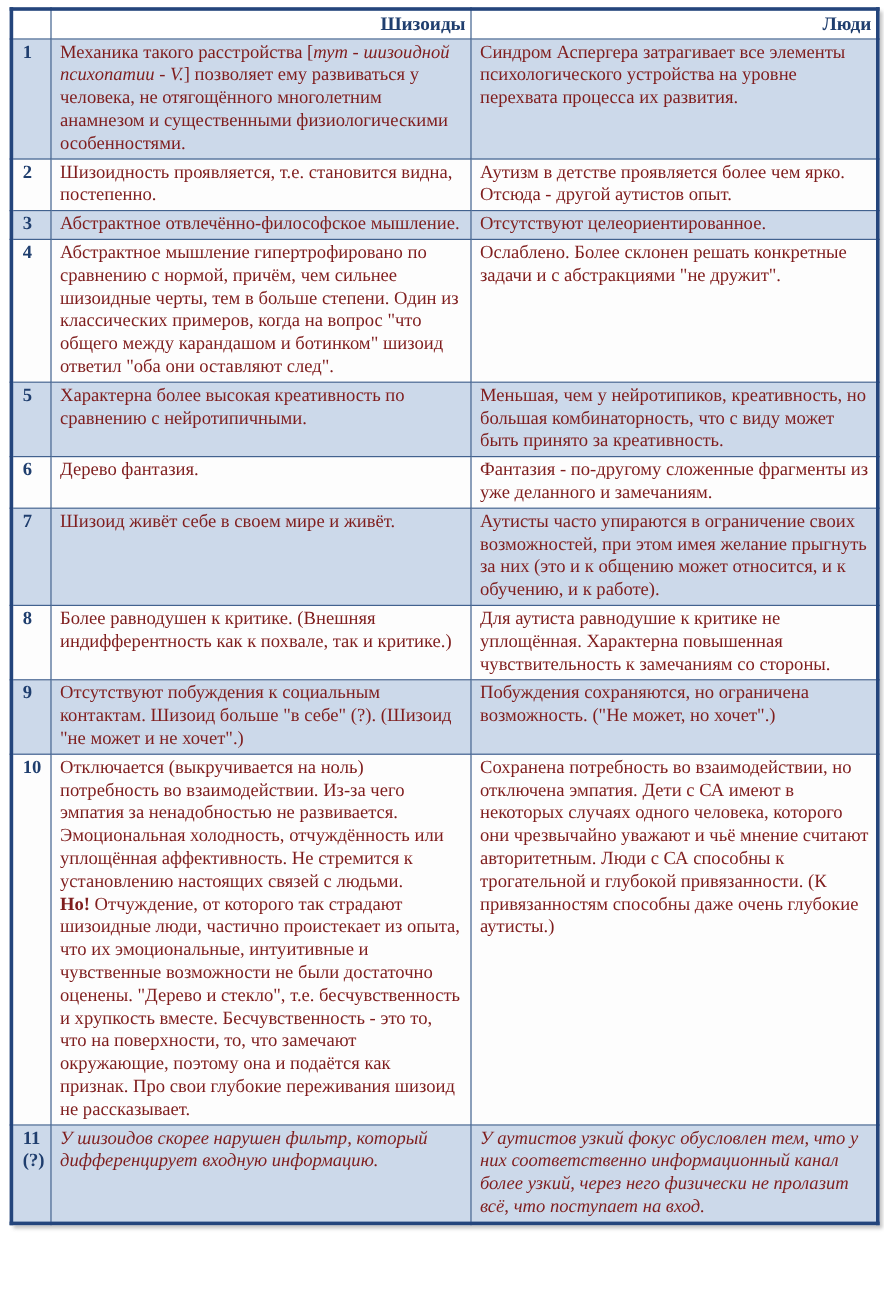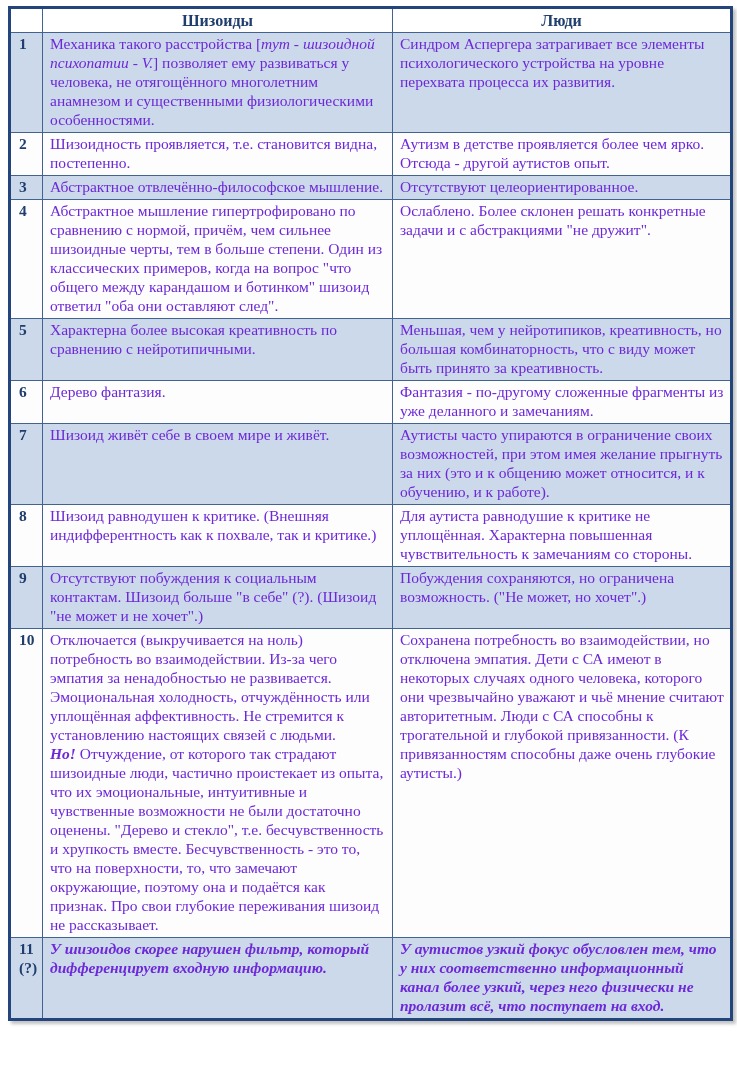--- a/index.html
+++ b/index.html
@@ -27,45 +27,45 @@
   table.cmp col.c-left  { width: 350px; }
   table.cmp col.c-right { width: 339px; }
   table.cmp th {
     border: 1.5px solid #42628f;
     background: #ffffff;
     color: #1f3e6e;
     font-weight: bold;
     font-size: 16px;
     line-height: 19px;
     padding: 2px 4px;
-    text-align: center;
+    text-align: right;
     vertical-align: middle;
   }
   table.cmp td {
     border: 1.5px solid #42628f;
-    color: #6d28d9;
+    color: #7f1d1d;
     font-size: 15.5px;
     line-height: 19px;
     padding: 1px 6px 3px 7px;
     vertical-align: top;
     text-align: left;
     white-space: pre-wrap;
     overflow-wrap: break-word;
   }
   table.cmp td.num {
     font-weight: bold;
     color: #1f3e6e;
     padding-left: 8px;
     padding-right: 2px;
   }
   tr.shaded td { background: #ccd9ea; }
   tr.plain td  { background: #fdfdfd; }
-  tr.italic-row td.cell { font-style: italic; font-weight: bold; }
+  tr.italic-row td.cell { font-style: italic; }
   .i  { font-style: italic; }
-  .bi { font-style: italic; font-weight: bold; }
+  .bi { font-weight: bold; }
 </style>
 </head>
 <body>
 
 <div class="page">
   <table class="cmp">
     <colgroup>
       <col class="c-num">
       <col class="c-left">
       <col class="c-right">
@@ -108,21 +108,21 @@
           <td class="cell">Дерево фантазия.</td>
           <td class="cell">Фантазия - по-другому сложенные фрагменты из уже деланного и замечаниям.</td>
         </tr>
         <tr class="shaded">
           <td class="num">7</td>
           <td class="cell">Шизоид живёт себе в своем мире и живёт.</td>
           <td class="cell">Аутисты часто упираются в ограничение своих возможностей, при этом имея желание прыгнуть за них (это и к общению может относится, и к обучению, и к работе).</td>
         </tr>
         <tr class="plain">
           <td class="num">8</td>
-          <td class="cell">Шизоид равнодушен к критике. (Внешняя индифферентность как к похвале, так и критике.)</td>
+          <td class="cell">Более равнодушен к критике. (Внешняя индифферентность как к похвале, так и критике.)</td>
           <td class="cell">Для аутиста равнодушие к критике не уплощённая. Характерна повышенная чувствительность к замечаниям со стороны.</td>
         </tr>
         <tr class="shaded">
           <td class="num">9</td>
           <td class="cell">Отсутствуют побуждения к социальным контактам. Шизоид больше "в себе" (?). (Шизоид "не может и не хочет".)</td>
           <td class="cell">Побуждения сохраняются, но ограничена возможность. ("Не может, но хочет".)</td>
         </tr>
         <tr class="plain">
           <td class="num">10</td>
           <td class="cell"><span>Отключается (выкручивается на ноль) потребность во взаимодействии. Из-за чего эмпатия за ненадобностью не развивается. Эмоциональная холодность, отчуждённость или уплощённая аффективность. Не стремится к установлению настоящих связей с людьми.

